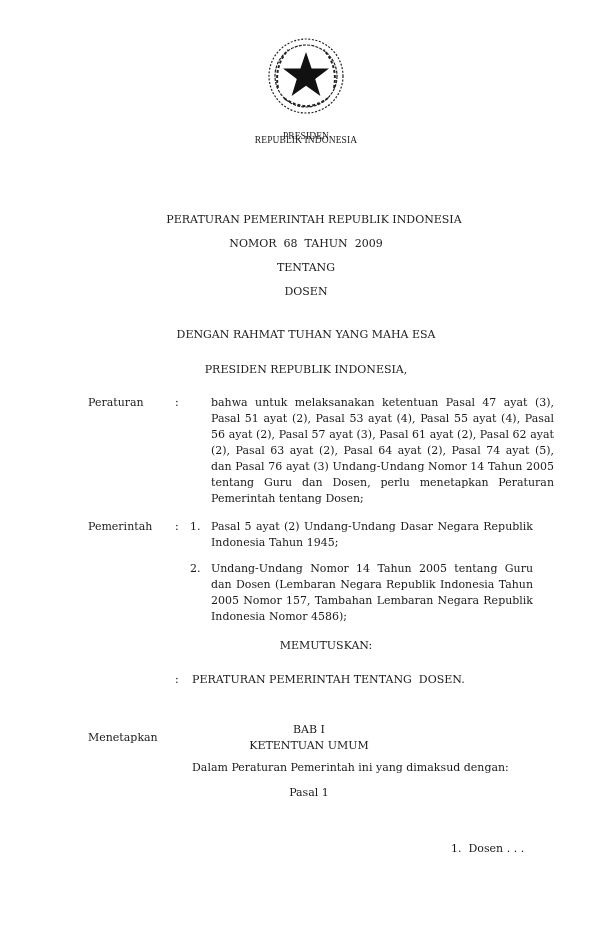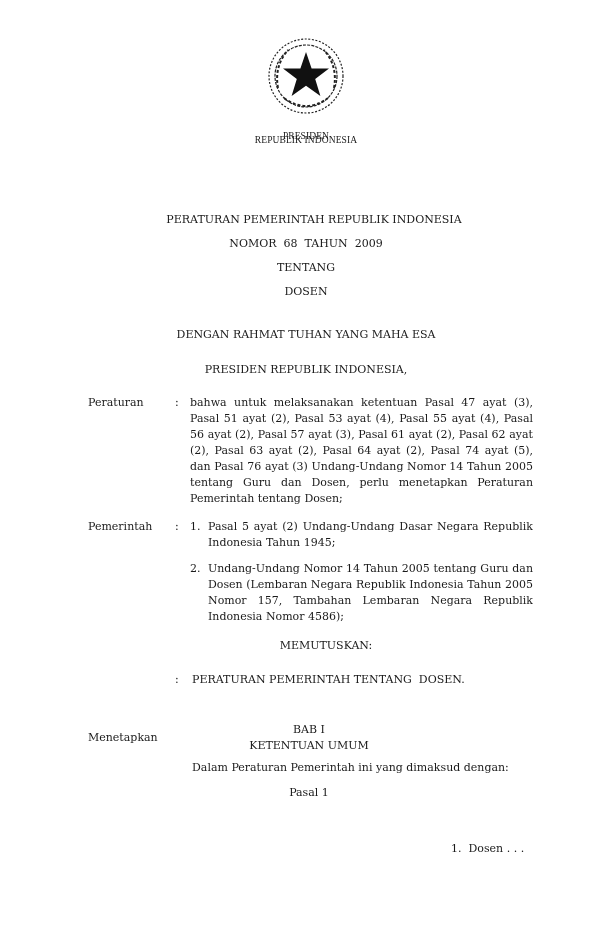--- a/index.html
+++ b/index.html
@@ -12,21 +12,21 @@
     .center { left: 0; width: 612px; text-align: center; }
     .emblem { left: 266px; top: 36px; width: 80px; height: 80px; }
     .hdr { font-family: "Liberation Serif", serif; font-size: 9.5px; line-height: 12px; letter-spacing: 0.1px; }
     .t { font-size: 11px; line-height: 16px; }
     .para { font-size: 11px; line-height: 16px; text-align: justify; }
     .label { left: 88px; font-size: 11px; line-height: 16px; }
     .colon { left: 175px; font-size: 11px; line-height: 16px; }
     .body-col { left: 190px; width: 343px; }
     .list-num { position: absolute; left: 0; }
     .list-text { margin-left: 18px; text-align: justify; }
-    .last-line { text-align-last: left; }
+    .last-line { text-align-last: left; margin-left: 21px; }
   </style>
 </head>
 <body>
 
 <div class="abs emblem">
   <svg width="80" height="80" viewBox="0 0 80 80">
     <g fill="none" stroke="#222" stroke-width="1.2">
       <circle cx="40" cy="40" r="37" stroke-dasharray="2 1.6"></circle>
       <circle cx="40" cy="40" r="31" stroke-dasharray="3 1.2"></circle>
       <path d="M12 52 Q8 30 22 14" stroke-width="2" stroke-dasharray="3 2"></path>

